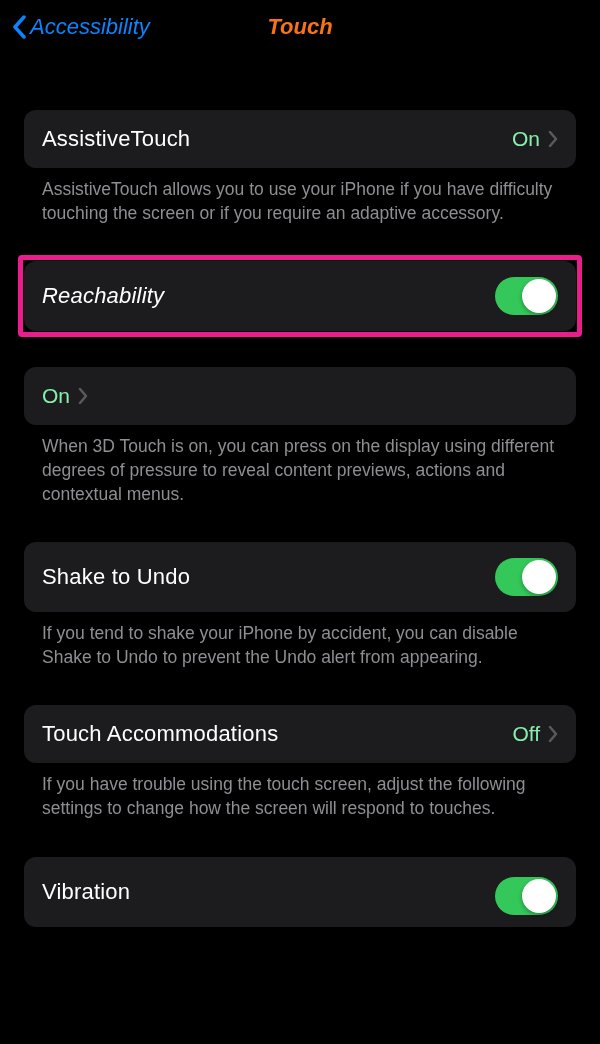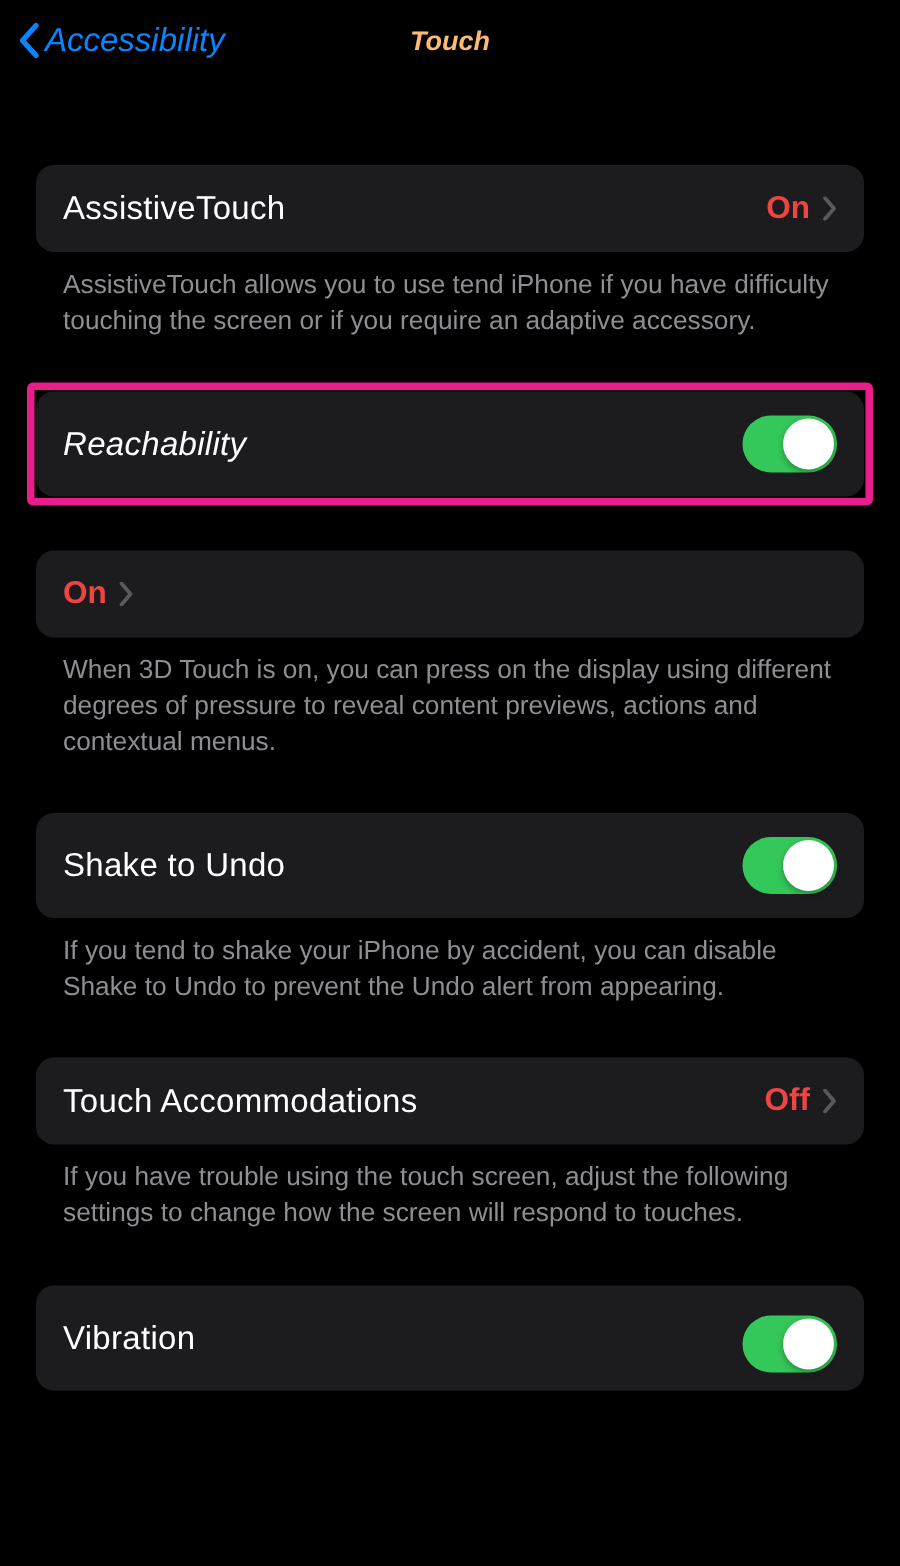--- a/index.html
+++ b/index.html
@@ -32,22 +32,22 @@
     }
     .back-chevron {
       width: 14px;
       height: 24px;
       margin-right: 4px;
     }
     .header-title {
       position: absolute;
       left: 50%;
       transform: translateX(-50%);
-      color: #fdba74;
-      font-size: 18px;
+      color: #f97316;
+      font-size: 22px;
       font-weight: 600;
     }
     .content {
       padding: 52px 24px 12px 24px;
     }
     .section {
       margin-bottom: 36px;
     }
     .row {
       background: #1c1c1e;
@@ -64,22 +64,21 @@
       color: #fff;
       letter-spacing: 0.2px;
     }
     .row-right {
       display: flex;
       align-items: center;
       gap: 8px;
     }
     .row-value {
       font-size: 21px;
-      color: #ef4444;
-      font-weight: bold;
+      color: #86efac;
     }
     .chevron-right {
       width: 10px;
       height: 16px;
       flex-shrink: 0;
     }
     .footer-text {
       color: #8e8e93;
       font-size: 17.5px;
       line-height: 1.35;
@@ -144,21 +143,21 @@
   <div class="section">
     <div class="row">
       <span class="row-label">AssistiveTouch</span>
       <div class="row-right">
         <span class="row-value">On</span>
         <svg class="chevron-right" viewBox="0 0 10 16" fill="none">
           <path d="M2 1 L8 8 L2 15" stroke="#5a5a5e" stroke-width="2.5" stroke-linecap="round" stroke-linejoin="round"></path>
         </svg>
       </div>
     </div>
-    <div class="footer-text">AssistiveTouch allows you to use tend iPhone if you have difficulty touching the screen or if you require an adaptive accessory.</div>
+    <div class="footer-text">AssistiveTouch allows you to use your iPhone if you have difficulty touching the screen or if you require an adaptive accessory.</div>
   </div>
 
   <div class="section">
     <div class="highlighted">
       <div class="row">
         <span class="row-label">Reachability</span>
         <div class="toggle">
           <div class="toggle-knob"></div>
         </div>
       </div>

